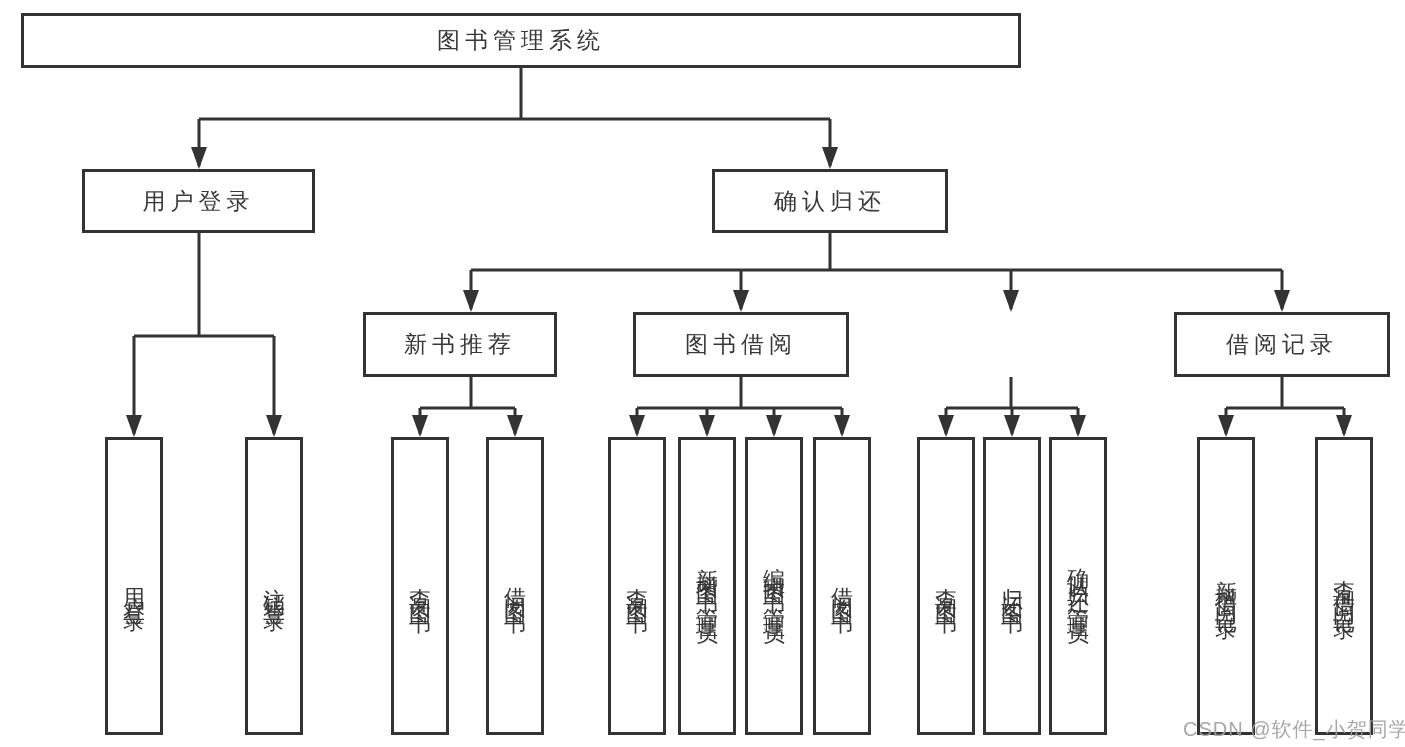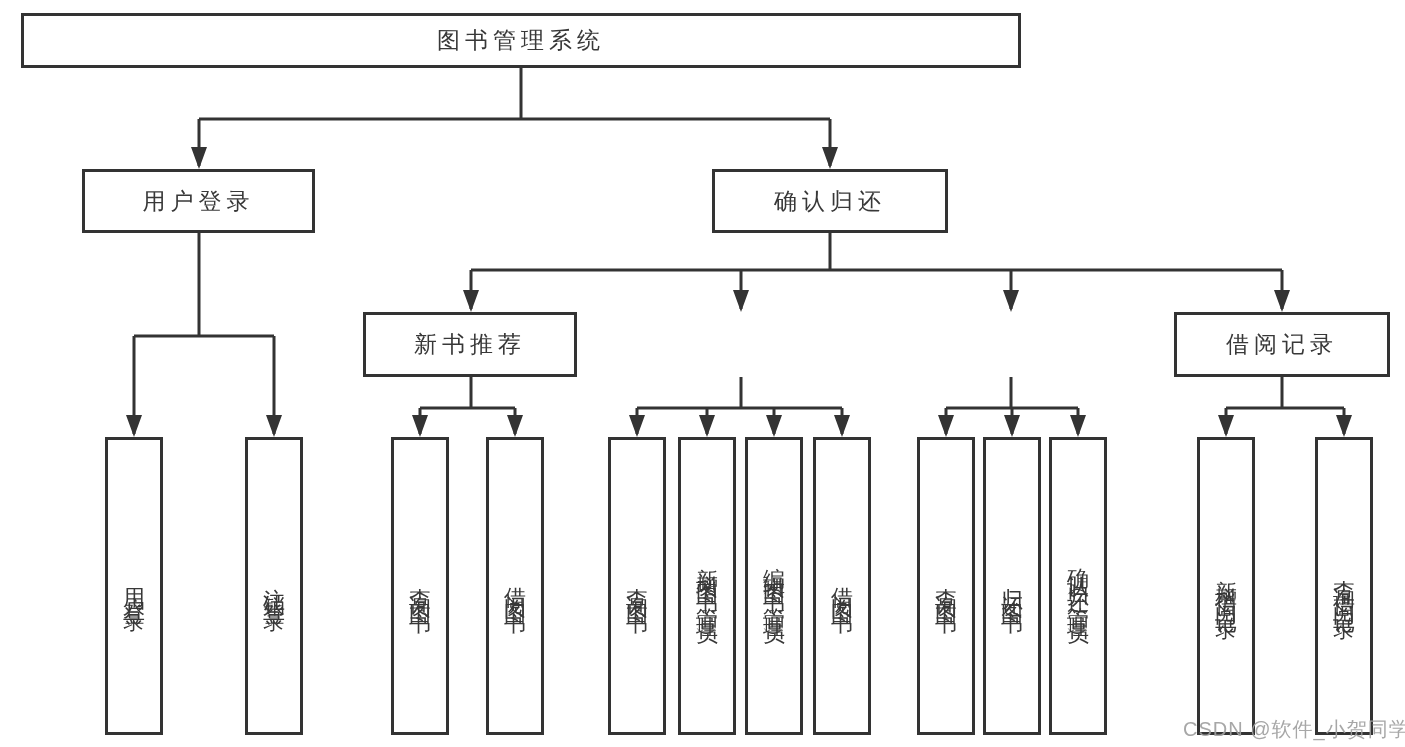--- a/index.html
+++ b/index.html
@@ -65,21 +65,22 @@
       M637 437l-8 -22h16z M707 437l-8 -22h16z M774 437l-8 -22h16z M842 437l-8 -22h16z
       M946 437l-8 -22h16z M1012 437l-8 -22h16z M1078 437l-8 -22h16z
       M1226 437l-8 -22h16z M1344 437l-8 -22h16z"></path>
   </svg>
 
   <div class="node" style="left:21px;top:13px;width:1000px;height:55px;">图书管理系统</div>
 
   <div class="node" style="left:82px;top:169px;width:233px;height:64px;">用户登录</div>
   <div class="node" style="left:712px;top:169px;width:236px;height:64px;">确认归还</div>
 
-  <div class="node" style="left:363px;top:312px;width:214px;height:65px;">新书推荐</div>
+  <div class="node" style="left:363px;top:312px;width:194px;height:65px;">新书推荐</div>
+  <div class="node" style="left:633px;top:312px;width:216px;height:65px;">图书借阅</div>
   <div class="node" style="left:1174px;top:312px;width:216px;height:65px;">借阅记录</div>
 
   <div class="vnode" style="left:105px;top:437px;width:58px;height:298px;">用户登录</div>
   <div class="vnode" style="left:245px;top:437px;width:58px;height:298px;">注销登录</div>
 
   <div class="vnode" style="left:391px;top:437px;width:58px;height:298px;">查询图书</div>
   <div class="vnode" style="left:486px;top:437px;width:58px;height:298px;">借阅图书</div>
 
   <div class="vnode" style="left:608px;top:437px;width:58px;height:298px;">查询图书</div>
   <div class="vnode" style="left:678px;top:437px;width:58px;height:298px;">新增图书（管理员）</div>

